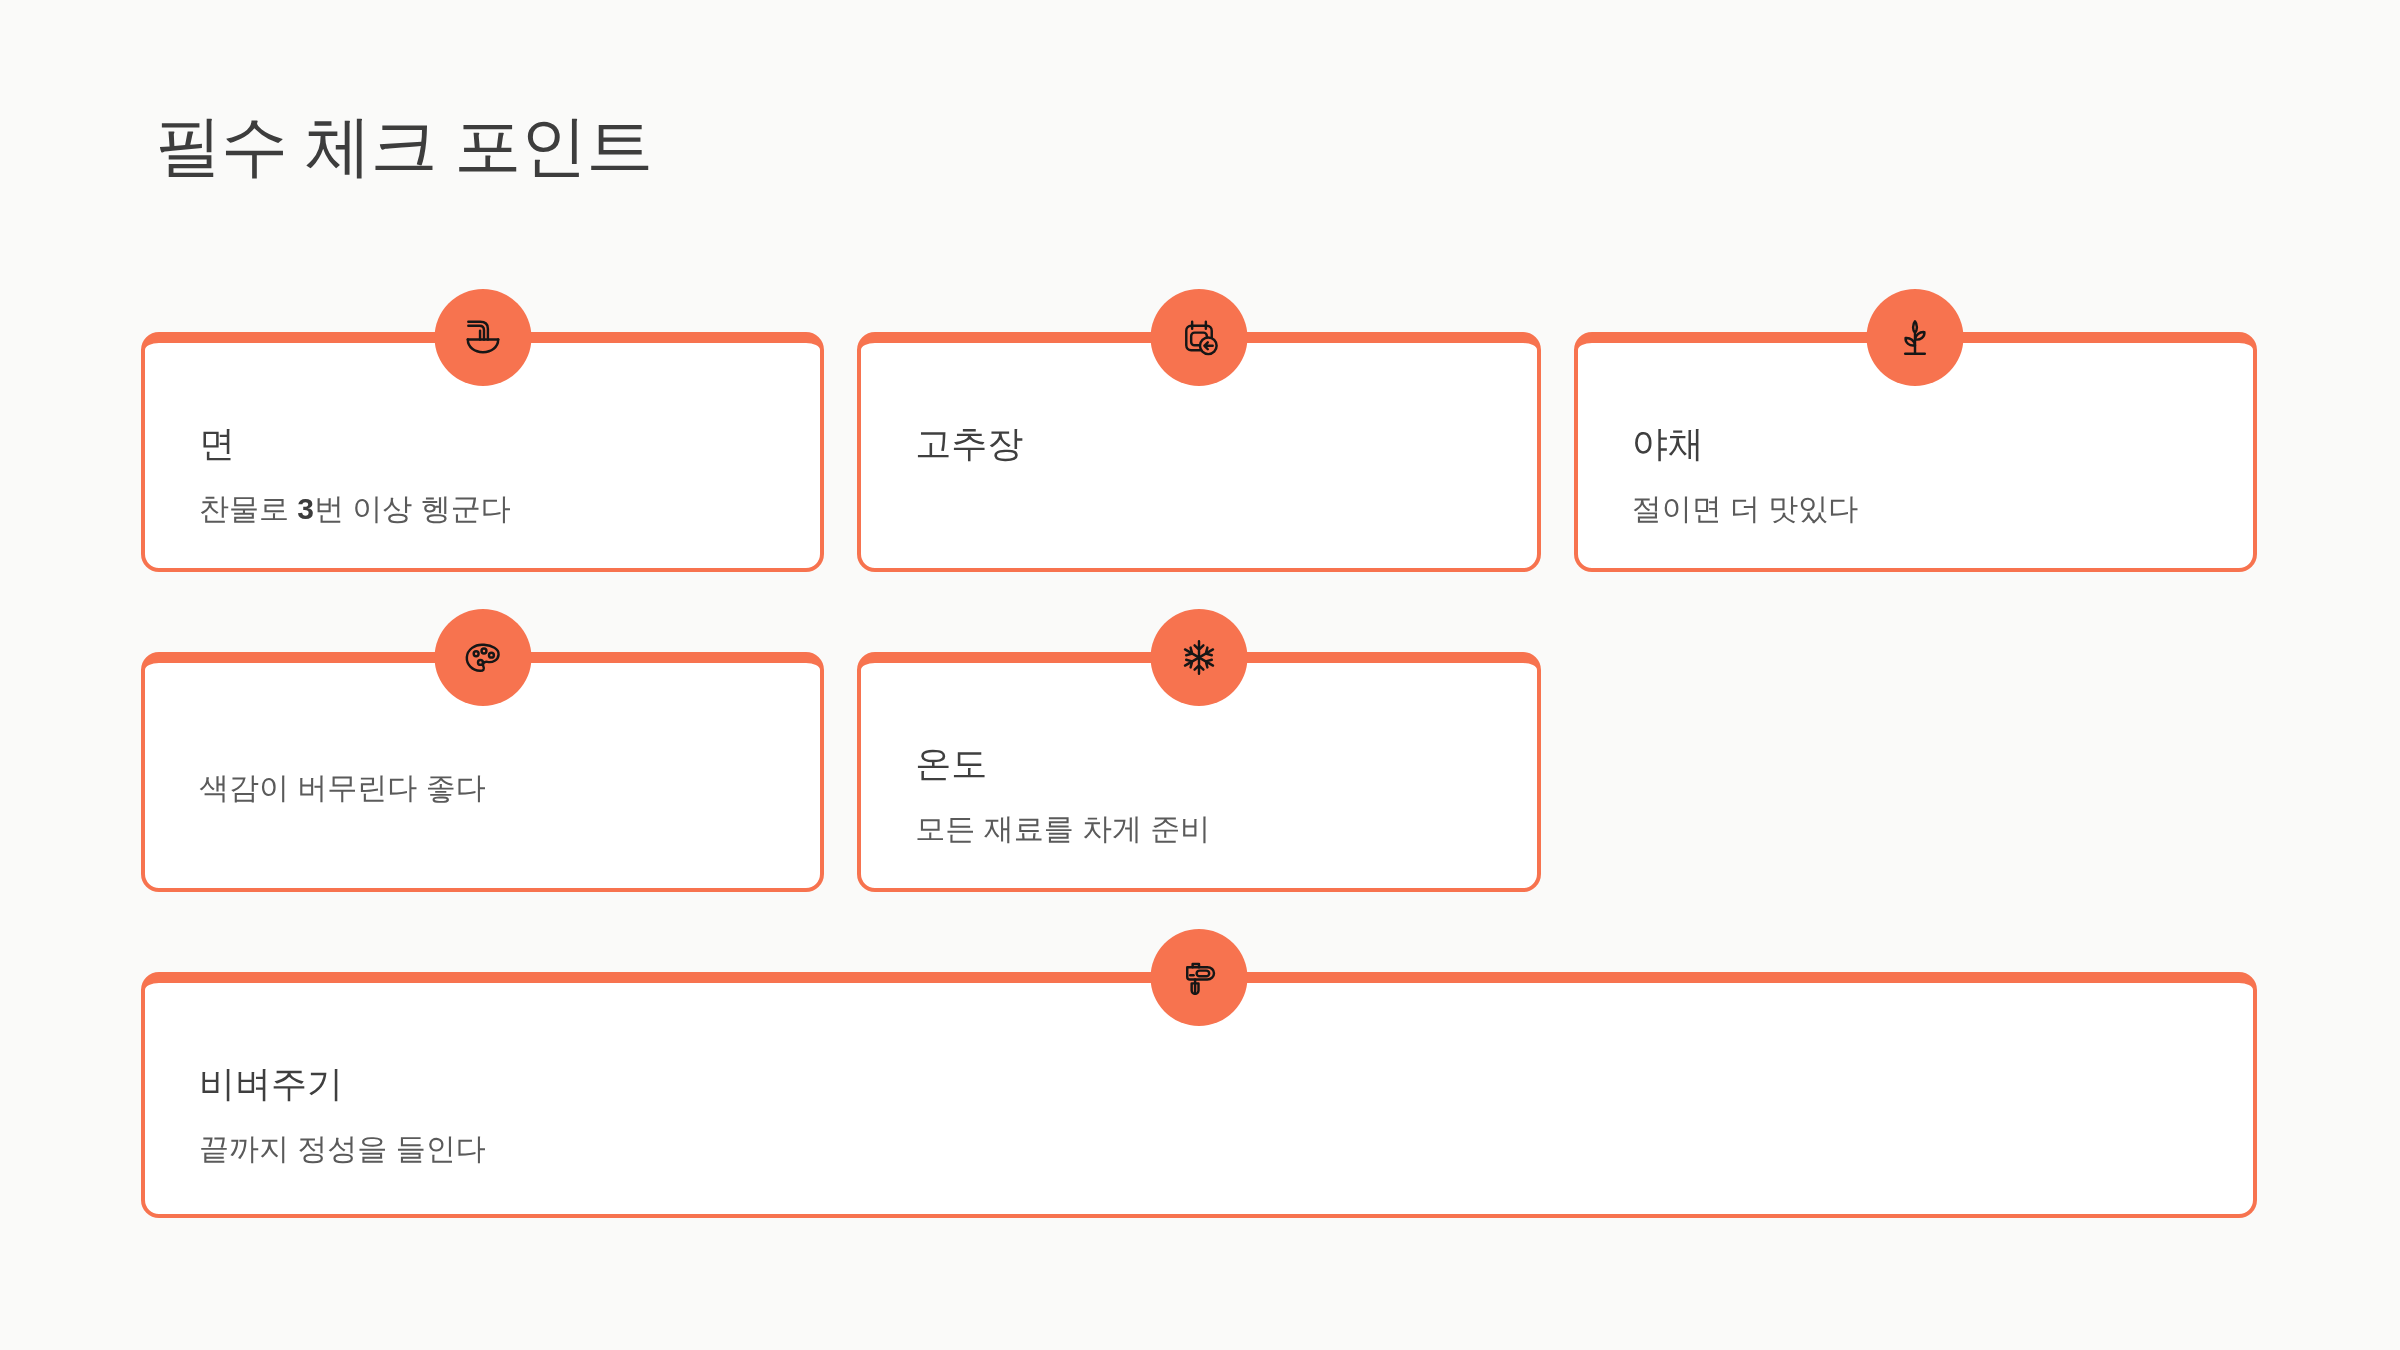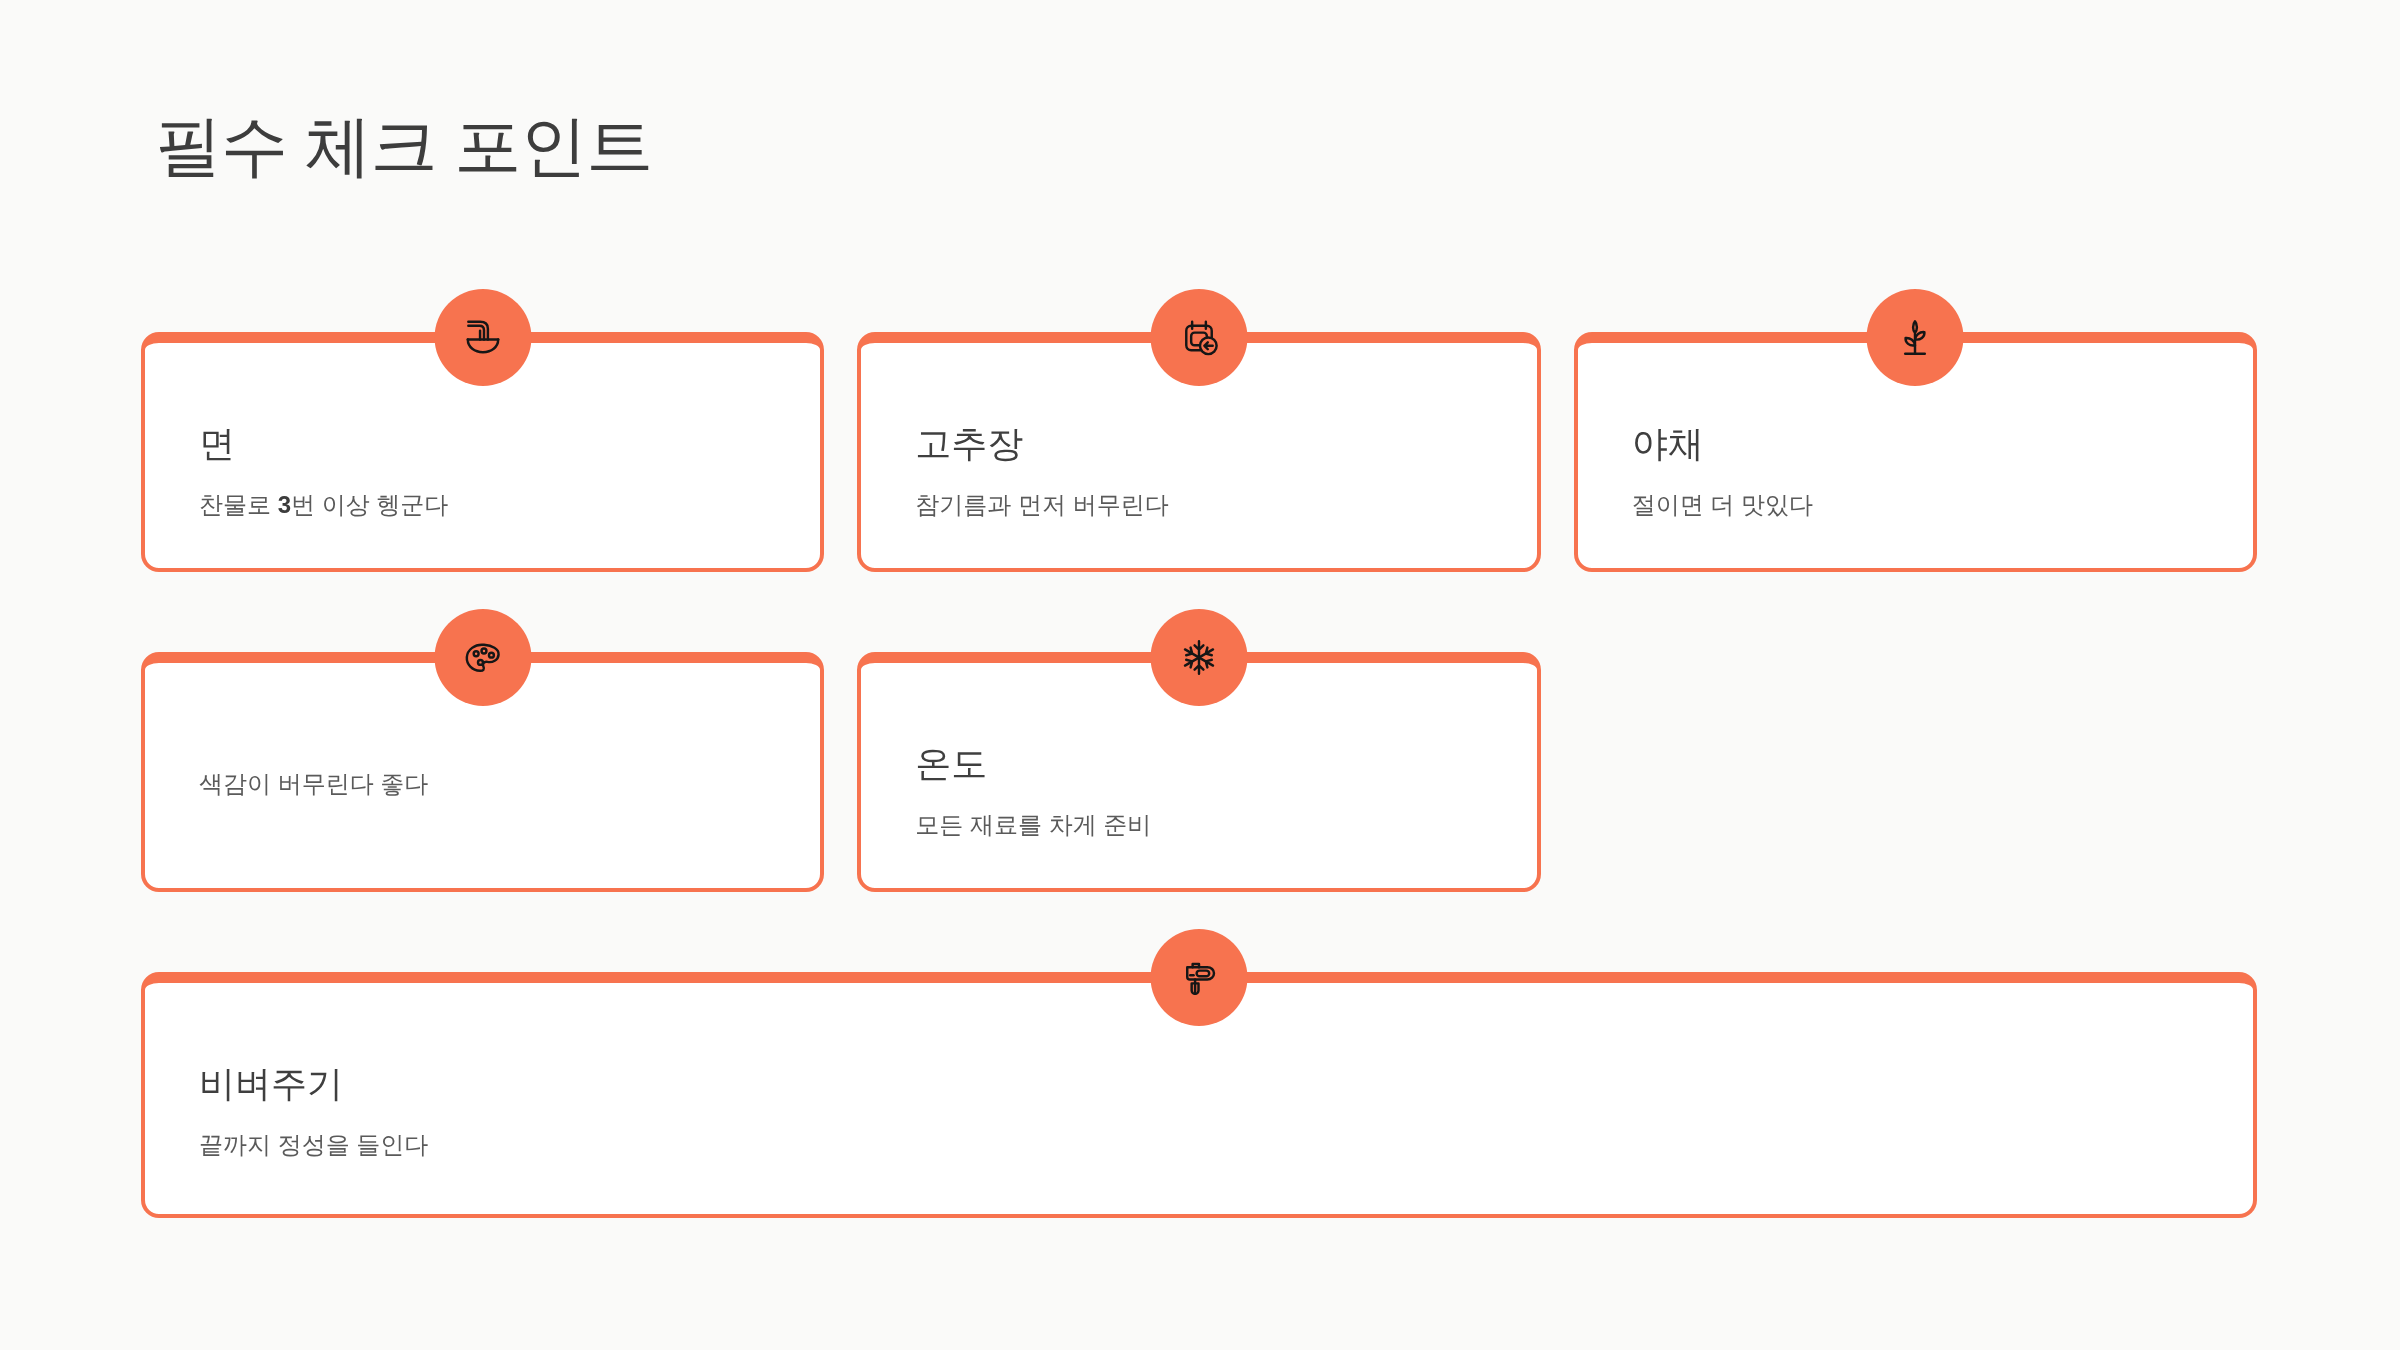--- a/index.html
+++ b/index.html
@@ -41,21 +41,21 @@
     width:97px;height:97px;border-radius:50%;
     background:var(--accent);color:var(--icon-color);
     display:flex;align-items:center;justify-content:center;
   }
   .badge svg{width:47px;height:47px;display:block;}
   .card-title{
     font-size:36px;font-weight:500;line-height:1.15;
     color:var(--card-title-color);
   }
   .card-desc{
-    margin-top:27px;font-size:24px;line-height:1.2;
+    margin-top:27px;font-size:30px;line-height:1.2;
     color:var(--desc-color);
   }
   .card-desc .bold{font-weight:700;color:var(--desc-bold-color);}
 </style>
 </head>
 <body>
 
 <div class="stage">
   <h1 class="page-title">필수 체크 포인트</h1>
   <div class="grid">
@@ -82,21 +82,20 @@
             <svg viewBox="0 0 48 48" fill="none" stroke="currentColor" stroke-width="2.5" stroke-linecap="round" stroke-linejoin="round" xmlns="http://www.w3.org/2000/svg">
               <rect x="11" y="12" width="26" height="25" rx="5"></rect>
               <path d="M17 8v7M31 8v7"></path>
               <rect x="16" y="19" width="16" height="13" rx="3.5"></rect>
               <circle cx="33.5" cy="32.5" r="8.5" fill="var(--accent)"></circle>
               <path d="M38 32.5h-8.5M33 29l-3.5 3.5L33 36"></path>
             </svg>
           </span>
     </div>
     <div class="card-title">고추장</div>
-    <div class="card-desc"><span>참기름과 먼저 버무린다</span></div>
   </div>
 
   <div class="card">
     <div class="badge">
       <span class="icon">
             <svg viewBox="0 0 48 48" fill="none" stroke="currentColor" stroke-width="2.5" stroke-linecap="round" stroke-linejoin="round" xmlns="http://www.w3.org/2000/svg">
               <path d="M14 40.5h20"></path>
               <path d="M24 40.5V18"></path>
               <path d="M24 19c-2.6-2.6-2.6-8.4 0-11.5 2.6 3.1 2.6 8.9 0 11.5z"></path>
               <path d="M24 26c.5-4.5 4.6-8 9.6-7.5.5 5-4.1 8.5-9.6 7.5z"></path>

